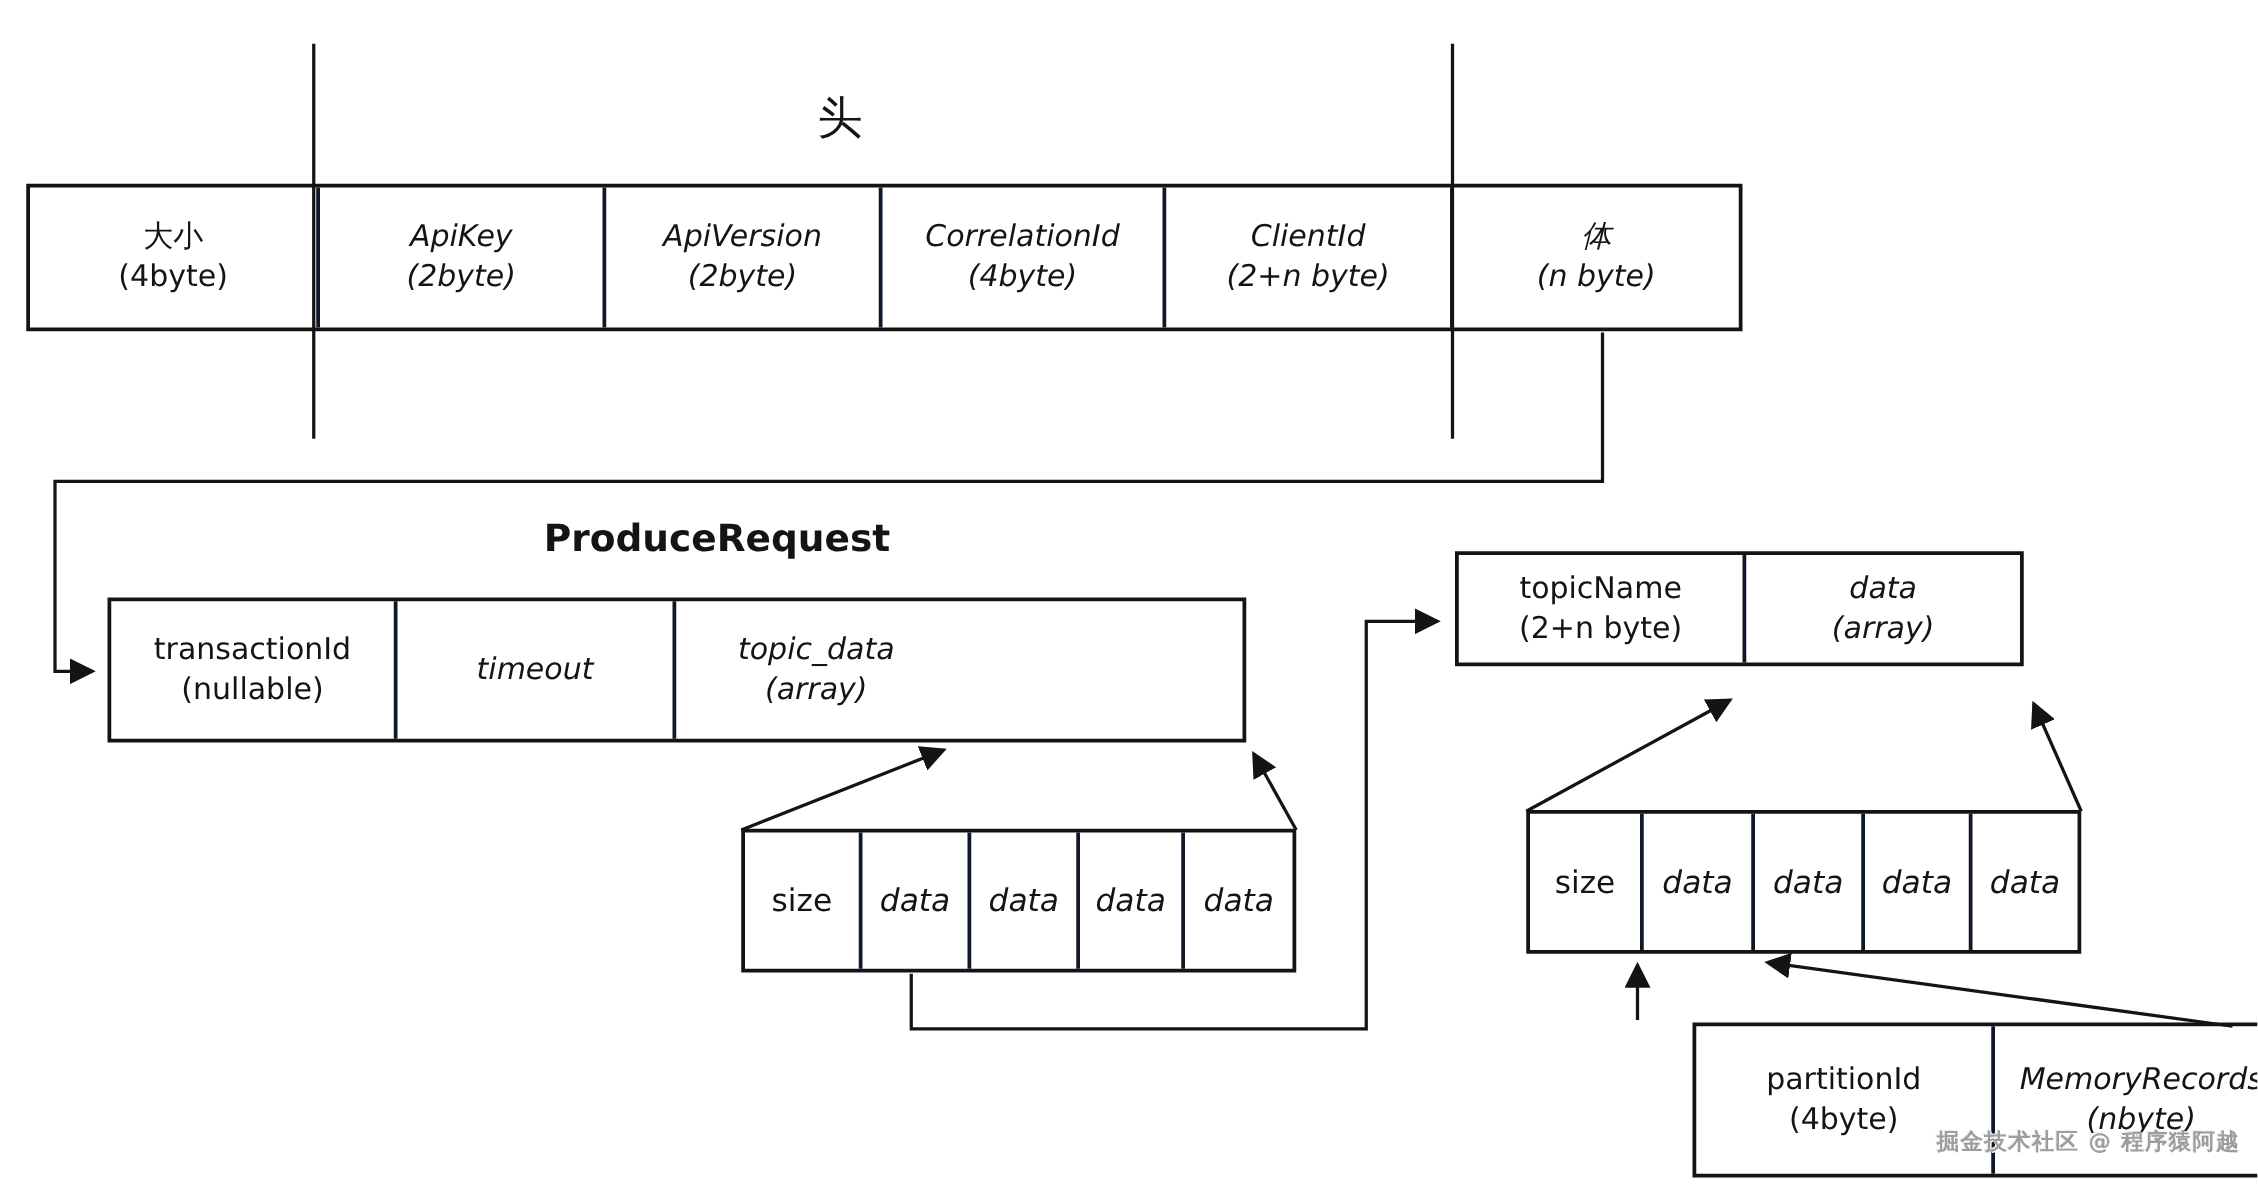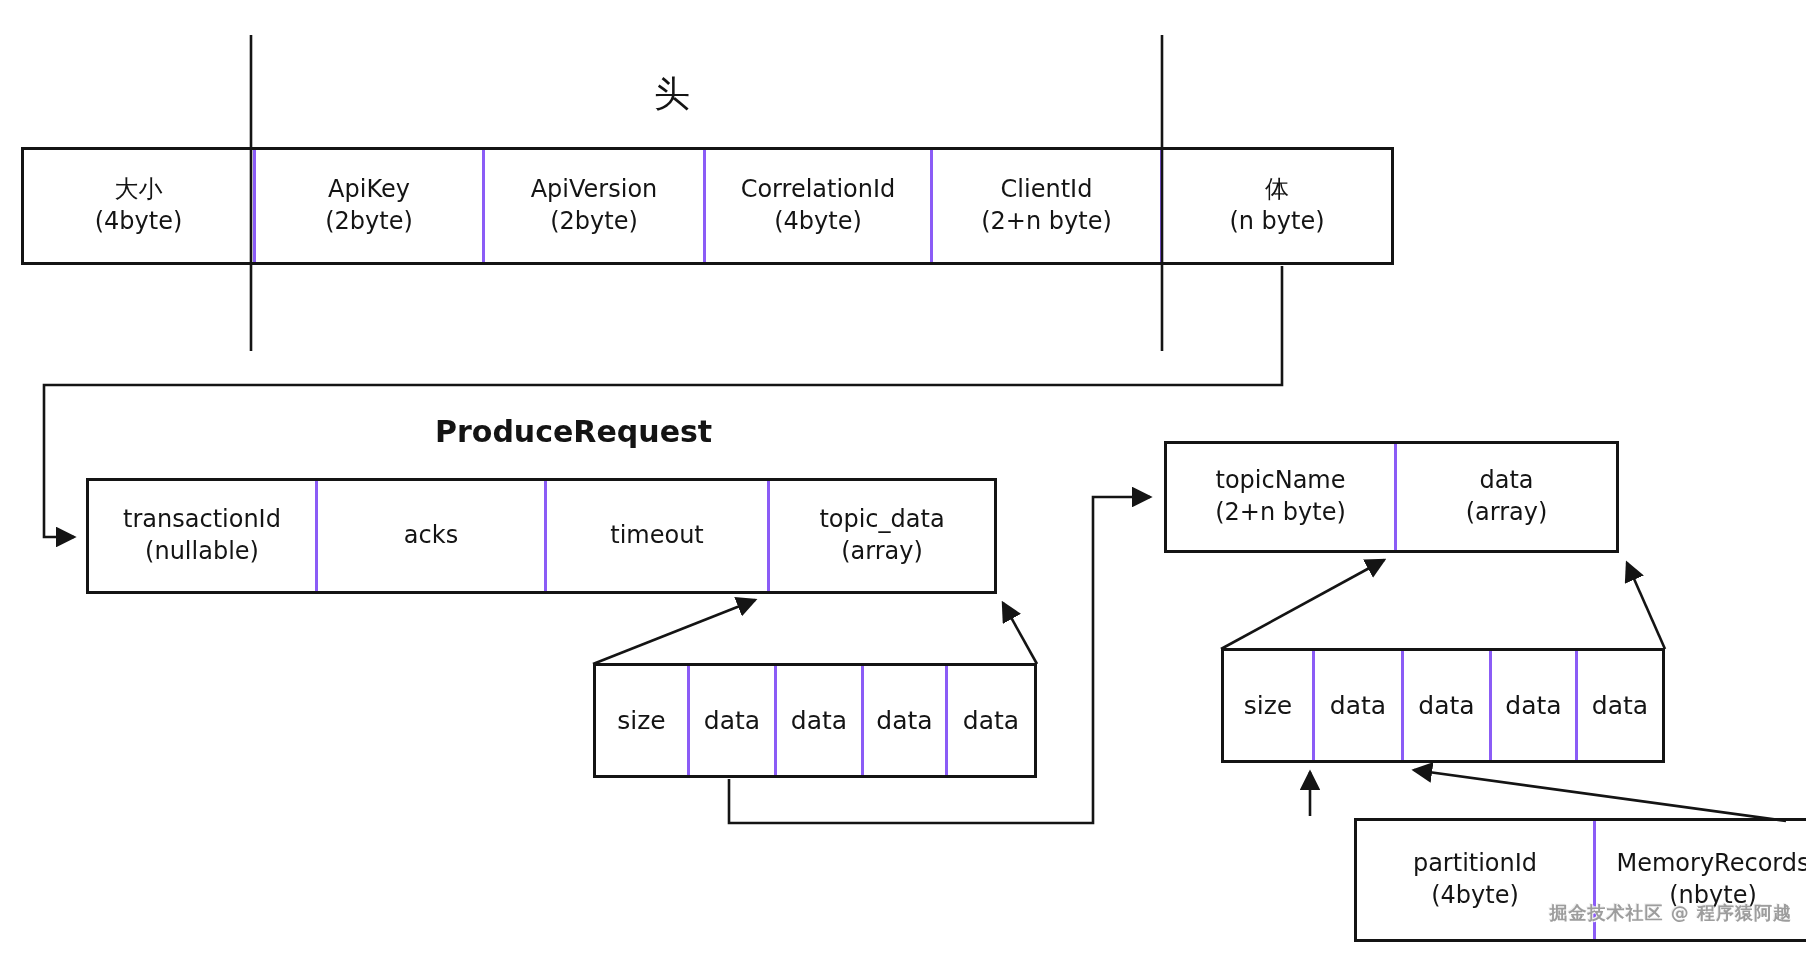--- a/index.html
+++ b/index.html
@@ -2,31 +2,31 @@
 <html><head>
 <meta charset="utf-8">
 <style>
   html,body{margin:0;padding:0;background:#ffffff;}
   body{font-family:"DejaVu Sans","Liberation Sans",sans-serif;color:#141414;}
   #stage{position:relative;width:1806px;height:954px;background:#ffffff;overflow:hidden;}
   .connectors{position:absolute;left:0;top:0;z-index:5;pointer-events:none;}
   .row{position:absolute;display:flex;border:3px solid #141414;box-sizing:border-box;background:#ffffff;z-index:2;}
   .cell{display:flex;flex-direction:column;justify-content:center;
         box-sizing:border-box;text-align:center;font-size:24px;line-height:1.32;}
-  .cell + .cell{border-left:3px solid #8b5cf6;}
+  .cell + .cell{border-left:3px solid #0f172a;font-style:italic;}
   .floating-label{position:absolute;z-index:3;text-align:center;white-space:nowrap;}
   #header-label{left:560px;top:70px;width:224px;font-size:36px;}
   #produce-request-label{left:435px;top:414px;width:260px;font-size:30px;font-weight:600;letter-spacing:0px;}
   #watermark{position:absolute;right:14px;top:901px;z-index:10;font-size:18px;font-weight:700;
              color:#9d9d9d;letter-spacing:1px;white-space:nowrap;
              text-shadow:1px 1px 0 #ffffff,-1px -1px 0 #efefef;}
   
   #header-row{left:21px;top:147px;width:1373px;height:118px;}
   #produce-request-row{left:86px;top:478px;width:911px;height:116px;}
-  #topic-row{left:1164px;top:441px;width:455px;height:112px;}
+  #topic-row{left:1164px;top:441px;width:455px;height:92px;}
   #array-row-1{left:593px;top:663px;width:444px;height:115px;}
   #array-row-2{left:1221px;top:648px;width:444px;height:115px;}
   #partition-row{left:1310px;top:818px;width:479px;height:124px;margin-left:44px;}
   #array-row-1 .cell,#array-row-2 .cell{font-size:25px;}
 </style>
 </head>
 <body>
 
 <div id="stage">
 
@@ -79,23 +79,20 @@
     </div>
   </div>
 
   <div id="produce-request-label" class="floating-label">ProduceRequest</div>
 
   <div id="produce-request-row" class="row">
     <div class="cell" style="width:226px">
       <span>transactionId</span>
       <span>(nullable)</span>
     </div>
-    <div class="cell" style="width:229px">
-      <span>acks</span>
-    </div>
     <div class="cell" style="width:223px">
       <span>timeout</span>
     </div>
     <div class="cell" style="width:227px">
       <span>topic_data</span>
       <span>(array)</span>
     </div>
   </div>
 
   <div id="topic-row" class="row">

